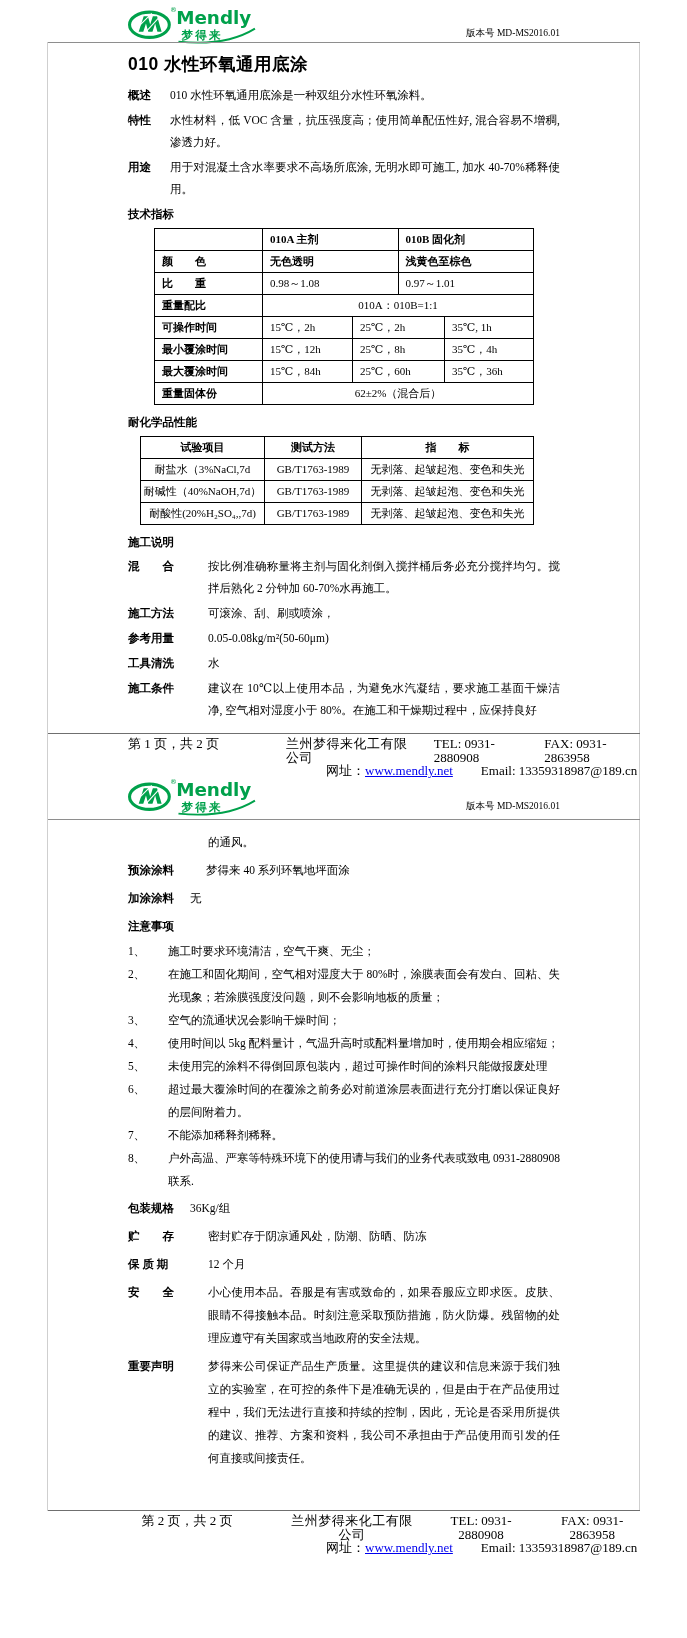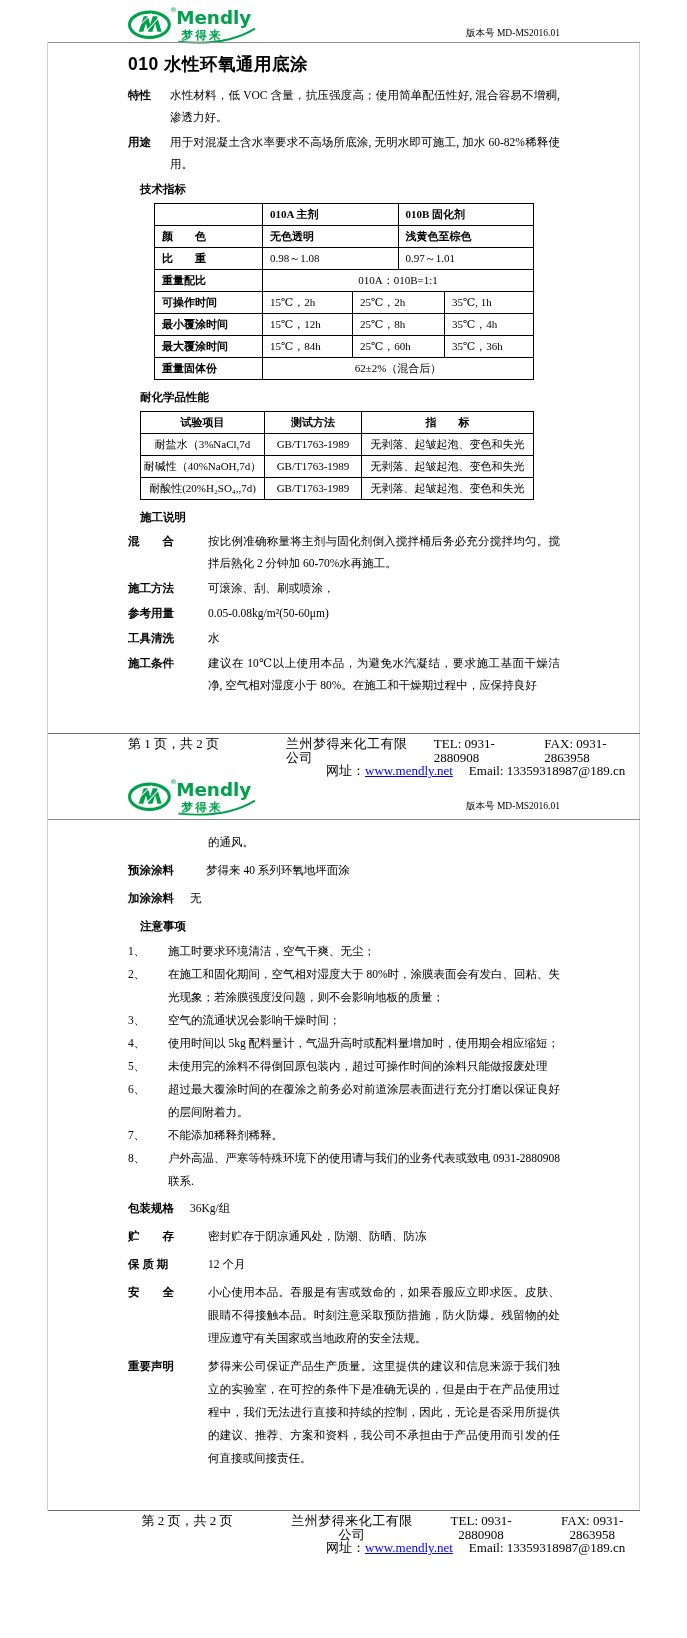--- a/index.html
+++ b/index.html
@@ -20,21 +20,21 @@
   .version{position:absolute;left:340px;width:220px;text-align:right;font-size:9.5px;}
 
   .content{position:absolute;left:128px;width:432px;}
   .title{font-size:17.5px;font-weight:bold;font-family:"Liberation Sans",sans-serif;
          margin:2px 0 8px 0;letter-spacing:0.5px;}
   .para{display:flex;line-height:22px;margin-bottom:3px;}
   .p2 .para{line-height:23px;margin-bottom:5px;}
   .lbl{font-weight:bold;flex-shrink:0;}
   .w42{width:42px;} .w62{width:62px;} .w78{width:78px;} .w80{width:80px;}
   .ptext{flex:1;text-align:justify;}
-  .heading{font-weight:bold;line-height:22px;margin:3px 0 2px 12px;}
+  .heading{font-weight:bold;line-height:22px;margin:3px 0 2px 0;}
   .p2 .heading{line-height:23px;}
 
   
   .t1{margin:3px 0 6px 26px;width:379px;border-top:1px solid #000;border-left:1px solid #000;font-size:11px;}
   .t1 .trow{display:flex;}
   .t1 .cell{border-right:1px solid #000;border-bottom:1px solid #000;box-sizing:border-box;
             height:22px;line-height:21px;padding:0 7px;overflow:hidden;white-space:nowrap;}
   .t1 .cl{width:108px;font-weight:bold;}
   .t1 .c2{width:135.5px;}
   .t1 .c3a{width:90px;} .t1 .c3b{width:92px;} .t1 .c3c{width:89px;}
@@ -54,21 +54,21 @@
   .note-num{width:40px;flex-shrink:0;}
   .note-text{flex:1;text-align:justify;}
 
   
   .footer{position:absolute;left:48px;width:592px;border-top:1px solid #6f6f6f;
           padding-top:3px;font-size:13px;line-height:13.5px;}
   .finner{display:flex;}
   .fpage{margin-left:80px;width:118px;flex-shrink:0;}
   .fcenter{margin-left:40px;}
   .frow1{display:flex;gap:16px;}
-  .frow2{display:flex;gap:16px;margin-left:40px;}
+  .frow2{display:flex;gap:28px;margin-left:40px;}
   .fcompany{letter-spacing:0.5px;}
   .link{color:#0000EE;text-decoration:underline;cursor:pointer;}
 </style>
 </head>
 <body>
 
 <div id="vline-l" class="vline"></div>
 <div id="vline-r" class="vline"></div>
 
 <div>
@@ -85,26 +85,30 @@
       <path d="M66 49 C 105 53 140 48 166 32" fill="none" stroke="#00A14B" stroke-width="2.5"></path>
     </svg>
   </div>
   <div class="version" style="top:27px;">版本号 MD-MS2016.01</div>
   <div class="hrule" style="top:42px;"></div>
 
   <div class="content" style="top:50px;">
     <div class="title">010 水性环氧通用底涂</div>
 
     <div class="para">
+      <span class="lbl w42">概述</span>
+      <span class="ptext">010 水性环氧通用底涂是一种双组分水性环氧涂料。</span>
+    </div>
+    <div class="para">
       <span class="lbl w42">特性</span>
       <span class="ptext">水性材料，低 VOC 含量，抗压强度高；使用简单配伍性好, 混合容易不增稠, 渗透力好。</span>
     </div>
     <div class="para">
       <span class="lbl w42">用途</span>
-      <span class="ptext">用于对混凝土含水率要求不高场所底涂, 无明水即可施工, 加水 60-82%稀释使用。</span>
+      <span class="ptext">用于对混凝土含水率要求不高场所底涂, 无明水即可施工, 加水 40-70%稀释使用。</span>
     </div>
 
     <div class="heading">技术指标</div>
     <div class="t1">
       <div class="trow">
         <div class="cell cl"></div>
         <div class="cell c2 hdr">010A 主剂</div>
         <div class="cell c2 hdr">010B 固化剂</div>
       </div>
       <div class="trow">

